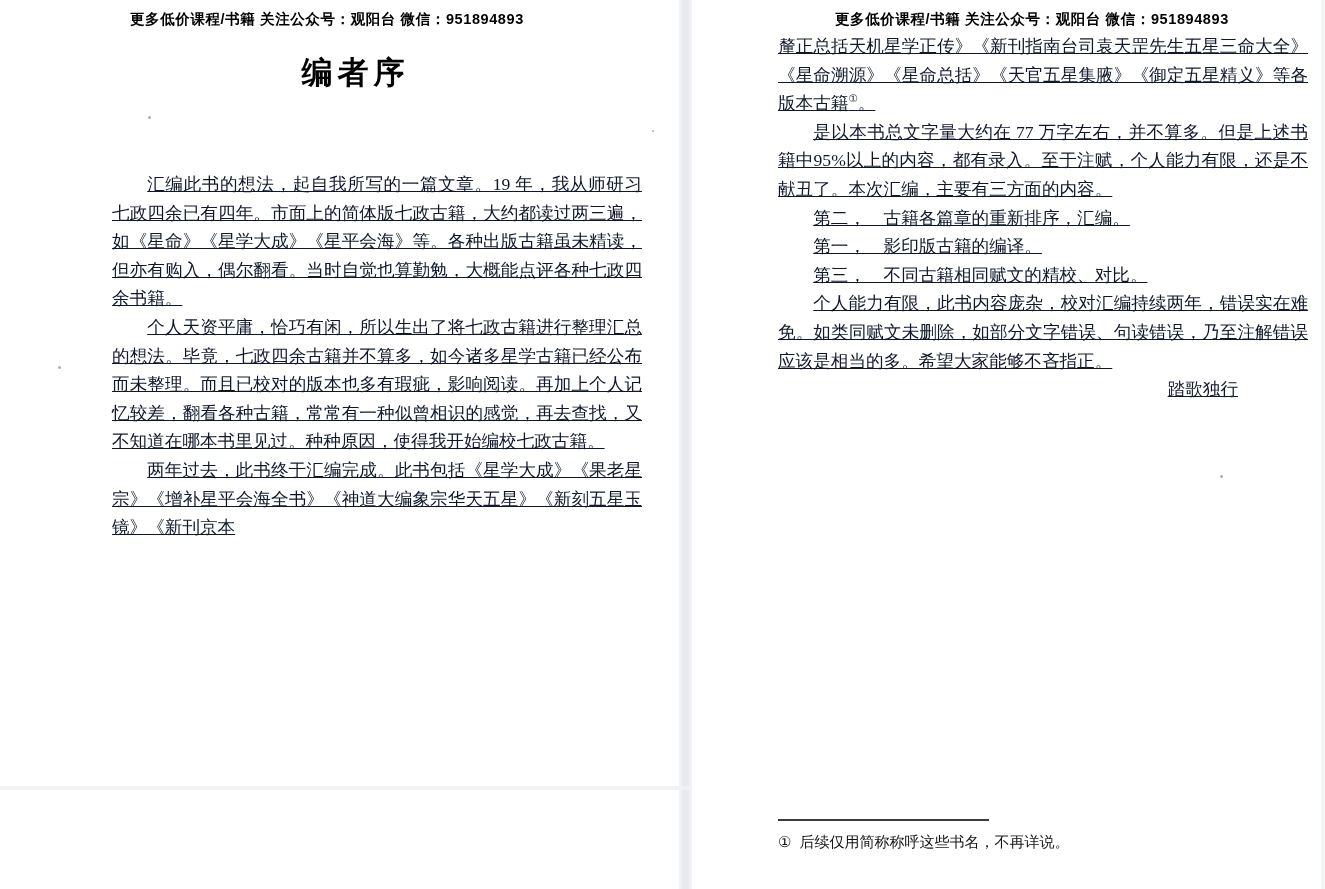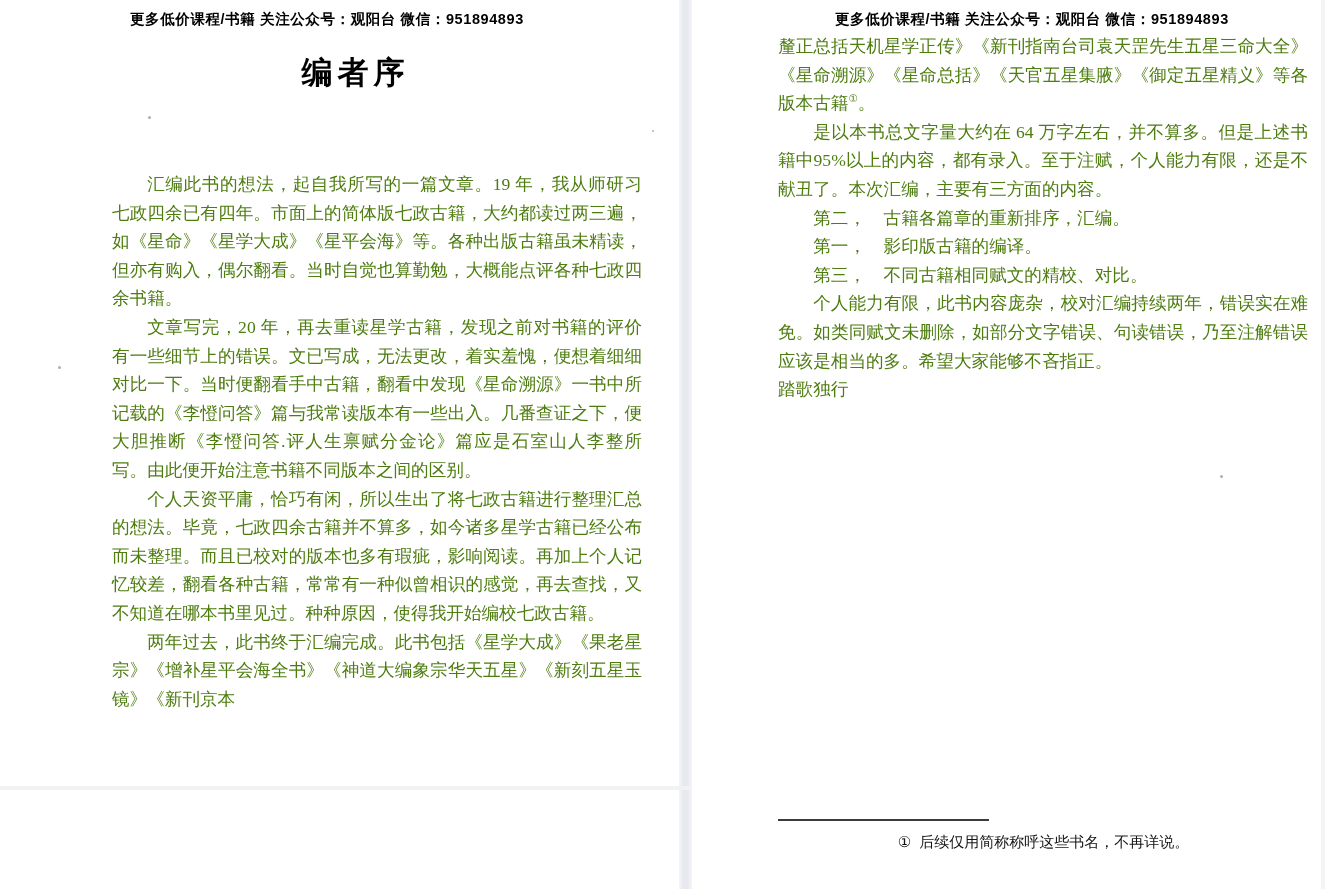--- a/index.html
+++ b/index.html
@@ -44,79 +44,79 @@
     font-family: "Liberation Sans", "DejaVu Sans", sans-serif;
     font-weight: bold; font-size: 31px; letter-spacing: 5px;
     color: #000;
     padding-left: 16px;
   }
 
   .body-text {
     position: absolute;
     font-size: 17.6px; line-height: 28.6px;
     text-align: justify; text-justify: inter-ideograph;
-    color: #4d7c0f;
+    color: #0f172a;
+    text-decoration: underline;
   }
   .page-left  .body-text { left: 112px; top: 170px; width: 530px; }
   .page-right .body-text { left: 86px;  top: 32px;  width: 530px; }
 
   .body-text p { margin: 0; text-indent: 2em; }
   .body-text p.no-indent { text-indent: 0; }
-  .body-text p.sig { text-indent: 0; padding-right: 70px; }
+  .body-text p.sig { text-align: right; text-indent: 0; padding-right: 70px; }
 
   .fn-ref {
     font-size: 10.5px; vertical-align: 7px; line-height: 0;
   }
 
   .footnote-area { position: absolute; left: 86px; top: 819px; width: 531px; }
   .footnote-rule {
     width: 211px; height: 0;
     border-top: 2px solid #3c3c3c;
     margin: 0 0 10px 0;
   }
   .footnote-text {
     font-size: 15px; line-height: 22px; color: #141414;
-    text-align: center;
+    text-align: left;
   }
   .fn-marker { margin-right: 8px; }
 
   .speck { position: absolute; background: #6d6d6d; border-radius: 50%; opacity: 0.55; }
 </style>
 </head>
 <body>
 
 <div class="canvas">
 
   <div class="page page-left">
     <div class="page-header">更多低价课程/书籍  关注公众号：观阳台   微信：951894893</div>
 
     <h1 class="doc-title">编者序</h1>
 
     <div class="body-text">
       <p>汇编此书的想法，起自我所写的一篇文章。19 年，我从师研习七政四余已有四年。市面上的简体版七政古籍，大约都读过两三遍，如《星命》《星学大成》《星平会海》等。各种出版古籍虽未精读，但亦有购入，偶尔翻看。当时自觉也算勤勉，大概能点评各种七政四余书籍。</p>
-      <p>文章写完，20 年，再去重读星学古籍，发现之前对书籍的评价有一些细节上的错误。文已写成，无法更改，着实羞愧，便想着细细对比一下。当时便翻看手中古籍，翻看中发现《星命溯源》一书中所记载的《李憕问答》篇与我常读版本有一些出入。几番查证之下，便大胆推断《李憕问答.评人生禀赋分金论》篇应是石室山人李整所写。由此便开始注意书籍不同版本之间的区别。</p>
       <p>个人天资平庸，恰巧有闲，所以生出了将七政古籍进行整理汇总的想法。毕竟，七政四余古籍并不算多，如今诸多星学古籍已经公布而未整理。而且已校对的版本也多有瑕疵，影响阅读。再加上个人记忆较差，翻看各种古籍，常常有一种似曾相识的感觉，再去查找，又不知道在哪本书里见过。种种原因，使得我开始编校七政古籍。</p>
       <p>两年过去，此书终于汇编完成。此书包括《星学大成》《果老星宗》《增补星平会海全书》《神道大编象宗华天五星》《新刻五星玉镜》《新刊京本</p>
     </div>
 
     <div class="speck" style="left:148px; top:116px; width:3px; height:3px;"></div>
     <div class="speck" style="left:58px; top:366px; width:3px; height:3px;"></div>
     <div class="speck" style="left:652px; top:130px; width:2px; height:2px;"></div>
   </div>
 
   <div class="page-divider"></div>
 
   <div class="page page-right">
     <div class="page-header">更多低价课程/书籍  关注公众号：观阳台   微信：951894893</div>
 
     <div class="body-text">
       <p class="no-indent">
         <span>釐正总括天机星学正传》《新刊指南台司袁天罡先生五星三命大全》《星命溯源》《星命总括》《天官五星集腋》《御定五星精义》等各版本古籍</span><sup class="fn-ref">①</sup><span>。</span>
       </p>
-      <p>是以本书总文字量大约在 64 万字左右，并不算多。但是上述书籍中95%以上的内容，都有录入。至于注赋，个人能力有限，还是不献丑了。本次汇编，主要有三方面的内容。</p>
+      <p>是以本书总文字量大约在 77 万字左右，并不算多。但是上述书籍中95%以上的内容，都有录入。至于注赋，个人能力有限，还是不献丑了。本次汇编，主要有三方面的内容。</p>
       <p>第二，　古籍各篇章的重新排序，汇编。</p>
       <p>第一，　影印版古籍的编译。</p>
       <p>第三，　不同古籍相同赋文的精校、对比。</p>
       <p>个人能力有限，此书内容庞杂，校对汇编持续两年，错误实在难免。如类同赋文未删除，如部分文字错误、句读错误，乃至注解错误应该是相当的多。希望大家能够不吝指正。</p>
       <p class="sig">踏歌独行</p>
     </div>
 
     <div class="footnote-area">
       <div class="footnote-rule"></div>
       <div class="footnote-text">

